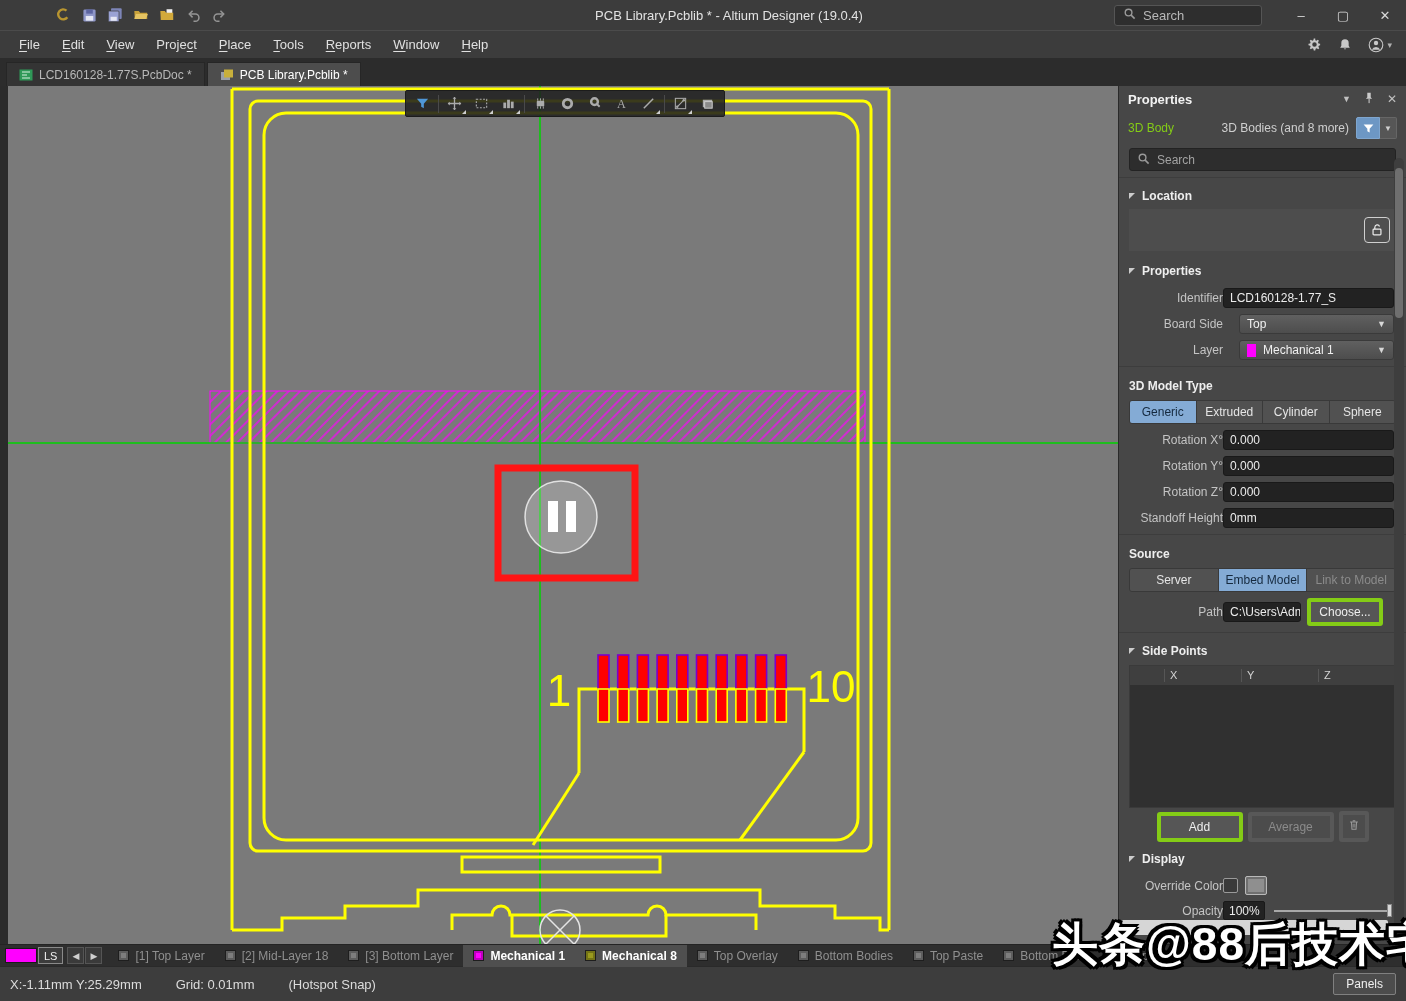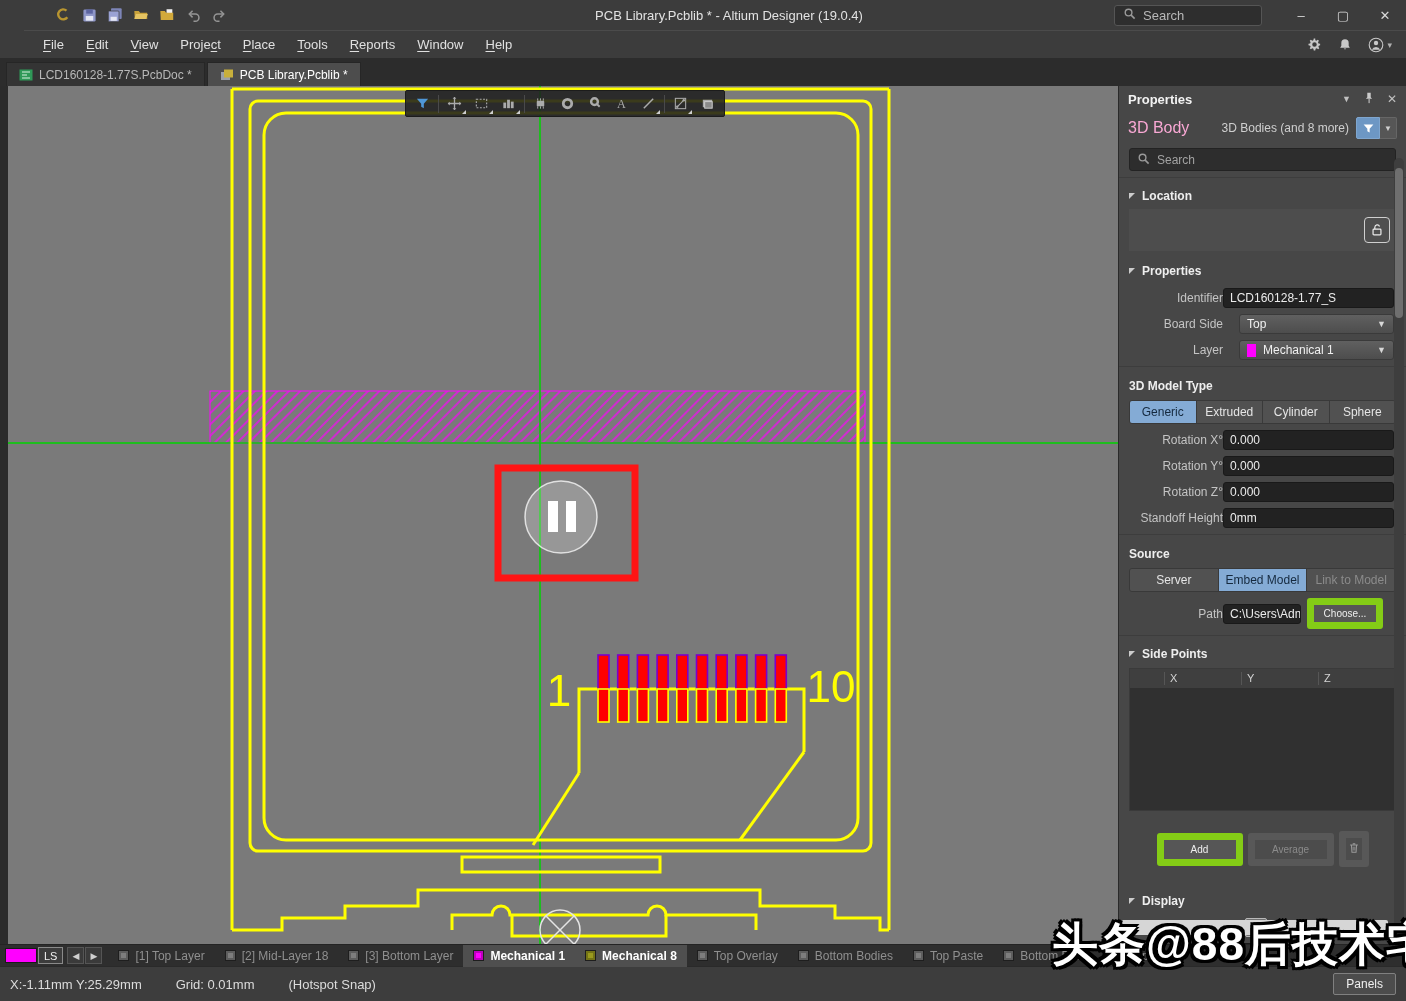--- a/index.html
+++ b/index.html
@@ -11,21 +11,21 @@
   .titlebar { height:30px; background:#3c3c3c; display:flex; align-items:center;padding-left:44px; }
   .tb-icons { display:flex; align-items:center; gap:8px; padding-left:10px; width:300px; }
   .tb-icon { width:18px; height:18px; display:flex; align-items:center; justify-content:center; cursor:pointer; }
   .tb-title { flex:1; text-align:center; font-size:13px; color:#e2e2e2; }
   .tb-right { display:flex; align-items:center; gap:0; }
   .search-pill { width:148px; height:21px; background:#2e2e2e; border:1px solid #555; border-radius:3px;
                  display:flex; align-items:center; gap:7px; padding:0 8px; color:#b8b8b8; margin-right:18px; }
   .winbtn { width:42px; height:28px; display:flex; align-items:center; justify-content:center; color:#d8d8d8; font-size:13px; cursor:pointer; }
 
   
-  .menubar { height:28px; background:#3c3c3c; border-top:1px solid #4b4b4b; display:flex; align-items:center; padding-left:8px;margin-left:24px; }
+  .menubar { height:28px; background:#3c3c3c; border-top:1px solid #4b4b4b; display:flex; align-items:center; padding-left:8px; }
   .menu-item { padding:4px 11px; font-size:13px; color:#e0e0e0; cursor:pointer; }
   .menu-item u { text-underline-offset:2px; }
   .mb-right { margin-left:auto; display:flex; align-items:center; gap:16px; padding-right:14px; }
   .mb-ico { display:flex; align-items:center; gap:3px; cursor:pointer; }
   .caret { font-size:9px; color:#b0b0b0; }
 
   
   .tabbar { height:28px; background:#2c2c2c; display:flex; align-items:flex-end; padding-left:6px; gap:2px; }
   .doctab { height:24px; display:flex; align-items:center; gap:6px; padding:0 12px; font-size:12px;
             background:#343434; color:#b8b8b8; border:1px solid #262626; border-bottom:none; cursor:pointer; }
@@ -45,21 +45,21 @@
   .cv-ico .dd { position:absolute; right:2px; bottom:1px; width:0; height:0; border-left:4px solid transparent; border-bottom:4px solid #cfcfcf; }
   .cv-sep { width:1px; height:18px; background:#4a4a4a; margin:0 2px; }
 
   
   .panel { position:relative; width:288px; height:858px; background:#474747; border-left:1px solid #2a2a2a; font-size:12px; color:#c8c8c8; overflow:hidden; }
   .p-header { height:26px; display:flex; align-items:center; padding:0 9px; }
   .p-title { font-weight:bold; font-size:13px; color:#f2f2f2; }
   .p-hbtns { margin-left:auto; display:flex; align-items:center; gap:12px; color:#c0c0c0; }
   .p-hbtns span { cursor:pointer; }
   .p-subhead { display:flex; align-items:center; padding:5px 9px 2px; }
-  .p-obj { color:#f9a8d4; font-size:16px; }
+  .p-obj { color:#84cc16; font-size:12px; }
   .p-scope { margin-left:auto; margin-right:7px; color:#cfcfcf; font-size:12px; }
   .filter-btn { width:24px; height:22px; background:#6d97c4; border:1px solid #7fa6cf; border-radius:2px 0 0 2px;
                 display:flex; align-items:center; justify-content:center; cursor:pointer; }
   .filter-dd  { width:17px; height:22px; background:#565656; border:1px solid #666; border-left:none; border-radius:0 2px 2px 0;
                 display:flex; align-items:center; justify-content:center; color:#cfcfcf; font-size:8px; cursor:pointer; }
   .p-search { margin:7px 10px 6px; height:23px; background:#2d2d2d; border:1px solid #232323; border-radius:3px;
               display:flex; align-items:center; gap:7px; padding:0 7px; color:#a2a2a2; }
   .divider { height:1px; background:#3d3d3d; margin:4px 0; }
   .section-h { display:flex; align-items:center; gap:7px; padding:7px 10px 4px; font-weight:bold; font-size:12px; color:#eeeeee; cursor:pointer; }
   .tri { width:0; height:0; border-top:6px solid #cccccc; border-right:6px solid transparent; }
@@ -79,23 +79,23 @@
   .seg > div { flex:1; text-align:center; padding:4px 1px; background:#515151; color:#e5e5e5; border-right:1px solid #3a3a3a;
                font-size:12px; white-space:nowrap; cursor:pointer; }
   .seg > div:last-child { border-right:none; }
   .seg > div.sel { background:#84abd5; color:#15293e; }
   .seg > div.dis { color:#8b8b8b; cursor:default; }
   .snap-table { margin:3px 10px 0; border:1px solid #3a3a3a; }
   .snap-head { display:flex; background:#3f3f3f; height:19px; align-items:center; font-size:11px; color:#d4d4d4; }
   .snap-c0 { width:34px; }
   .snap-c { flex:1; border-left:1px solid #565656; padding-left:5px; height:13px; line-height:13px; }
   .snap-body { height:122px; background:#303030; }
-  .snap-btns { display:flex; gap:5px; margin:20px 10px; justify-content:center; align-items:center; }
-  .btn { background:#565656; border:7px solid #84cc16; border-radius:3px; color:#eeeeee; padding:4px 0; width:86px;
-         text-align:center; font-size:10px; cursor:pointer; }
+  .snap-btns { display:flex; gap:5px; margin:3px 10px; justify-content:center; align-items:center; }
+  .btn { background:#565656; border:4px solid #84cc16; border-radius:3px; color:#eeeeee; padding:4px 0; width:86px;
+         text-align:center; font-size:12px; cursor:pointer; }
   .btn.dis { color:#8b8b8b; background:#4c4c4c; border-color:#585858; cursor:default; }
   .btn.sq { width:30px; }
   .checkbox { width:15px; height:15px; background:#3a3a3a; border:1px solid #9a9a9a; border-radius:2px; cursor:pointer; }
   .colorbtn { width:22px; height:19px; border:1px solid #b9b9b9; border-radius:2px; background:#8f8f8f; margin-left:7px;
               box-shadow:inset 0 0 0 2px #6f6f6f; cursor:pointer; }
   .opac-val { width:42px; height:19px; background:#222222; border:1px solid #191919; color:#ececec; display:flex;
               align-items:center; padding:0 5px; border-radius:2px; }
   .slider { flex:1; height:19px; position:relative; margin-left:9px; cursor:pointer; }
   .slider .track { position:absolute; left:0; right:6px; top:9px; height:2px; background:#a8a8a8; }
   .slider .handle { position:absolute; right:2px; top:3px; width:5px; height:13px; background:#d8d8d8; border:1px solid #888; }

